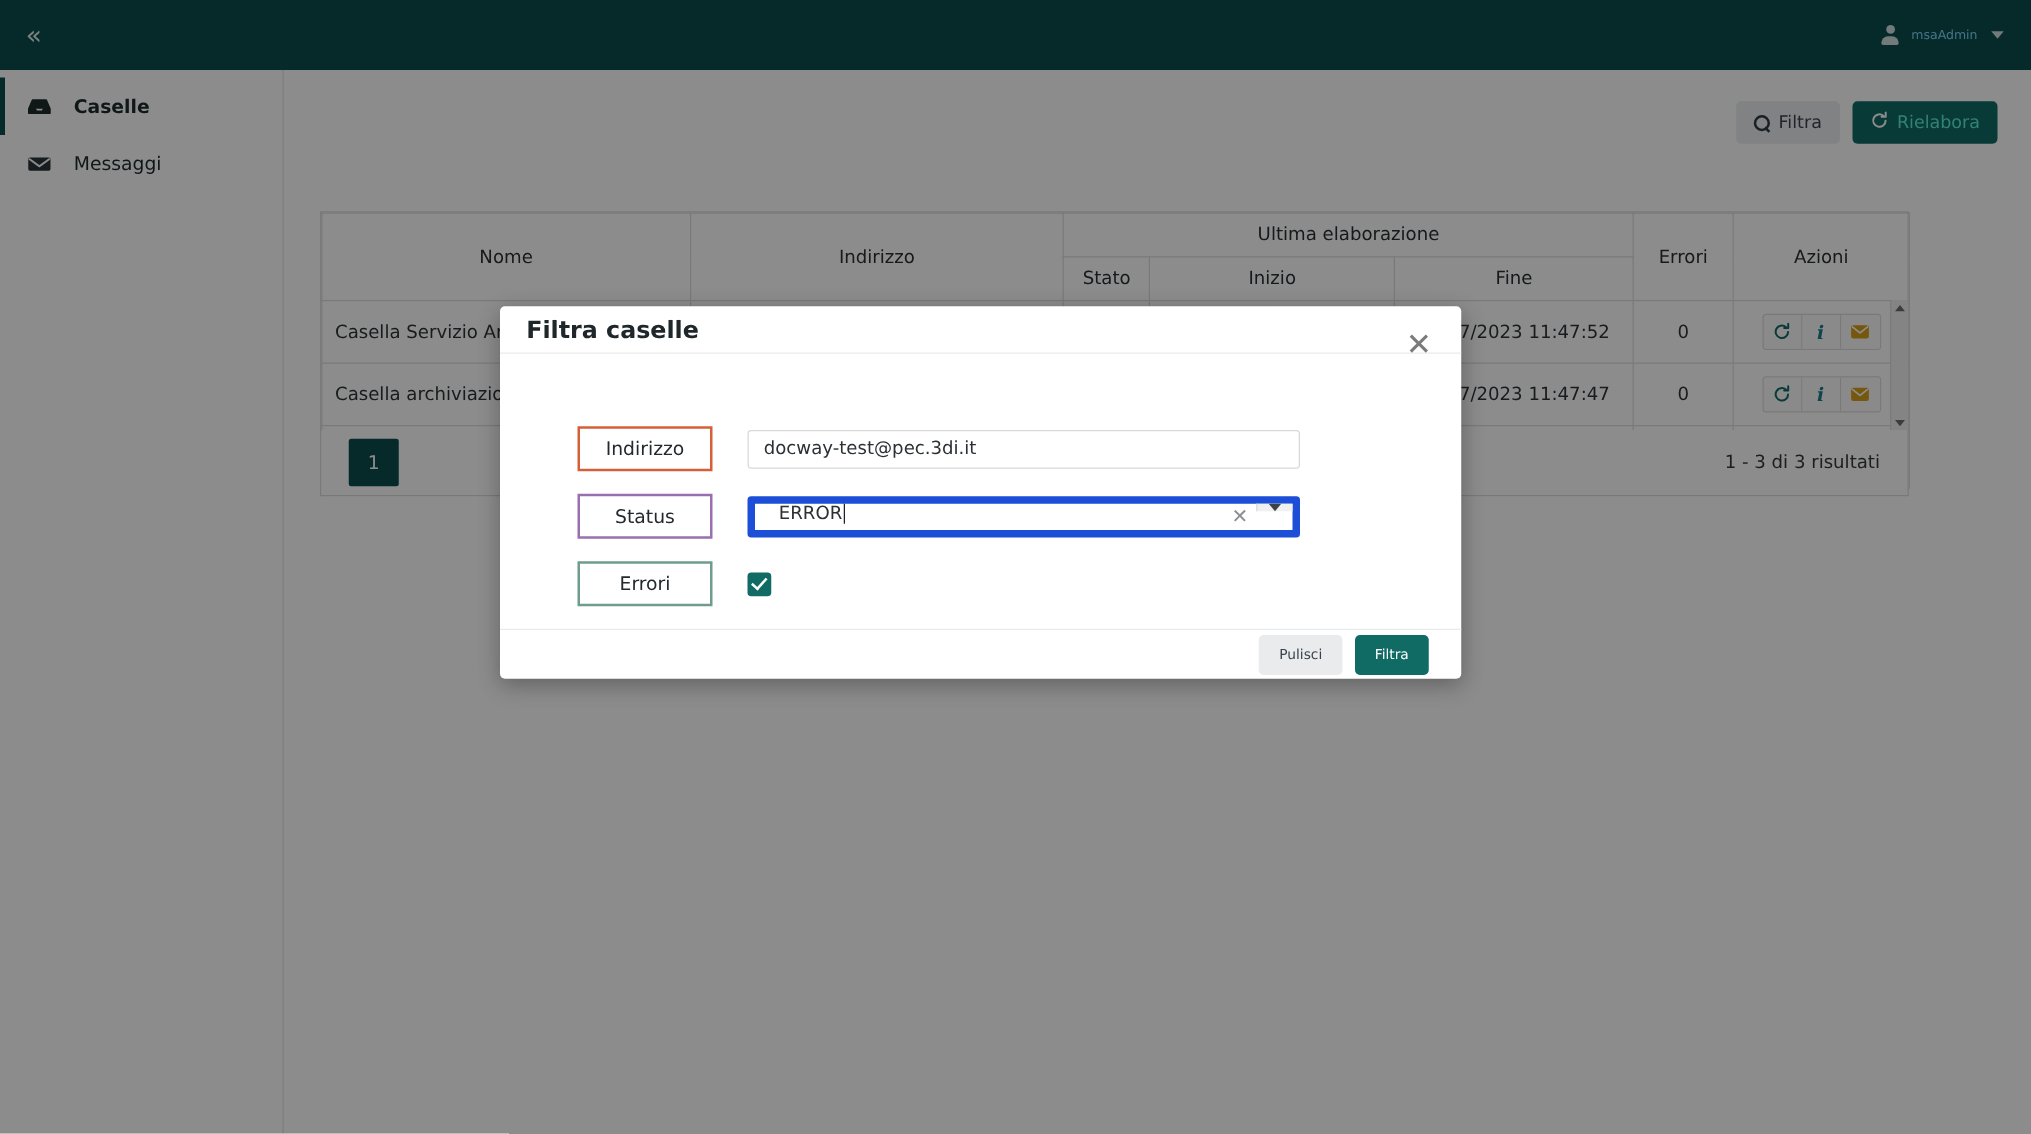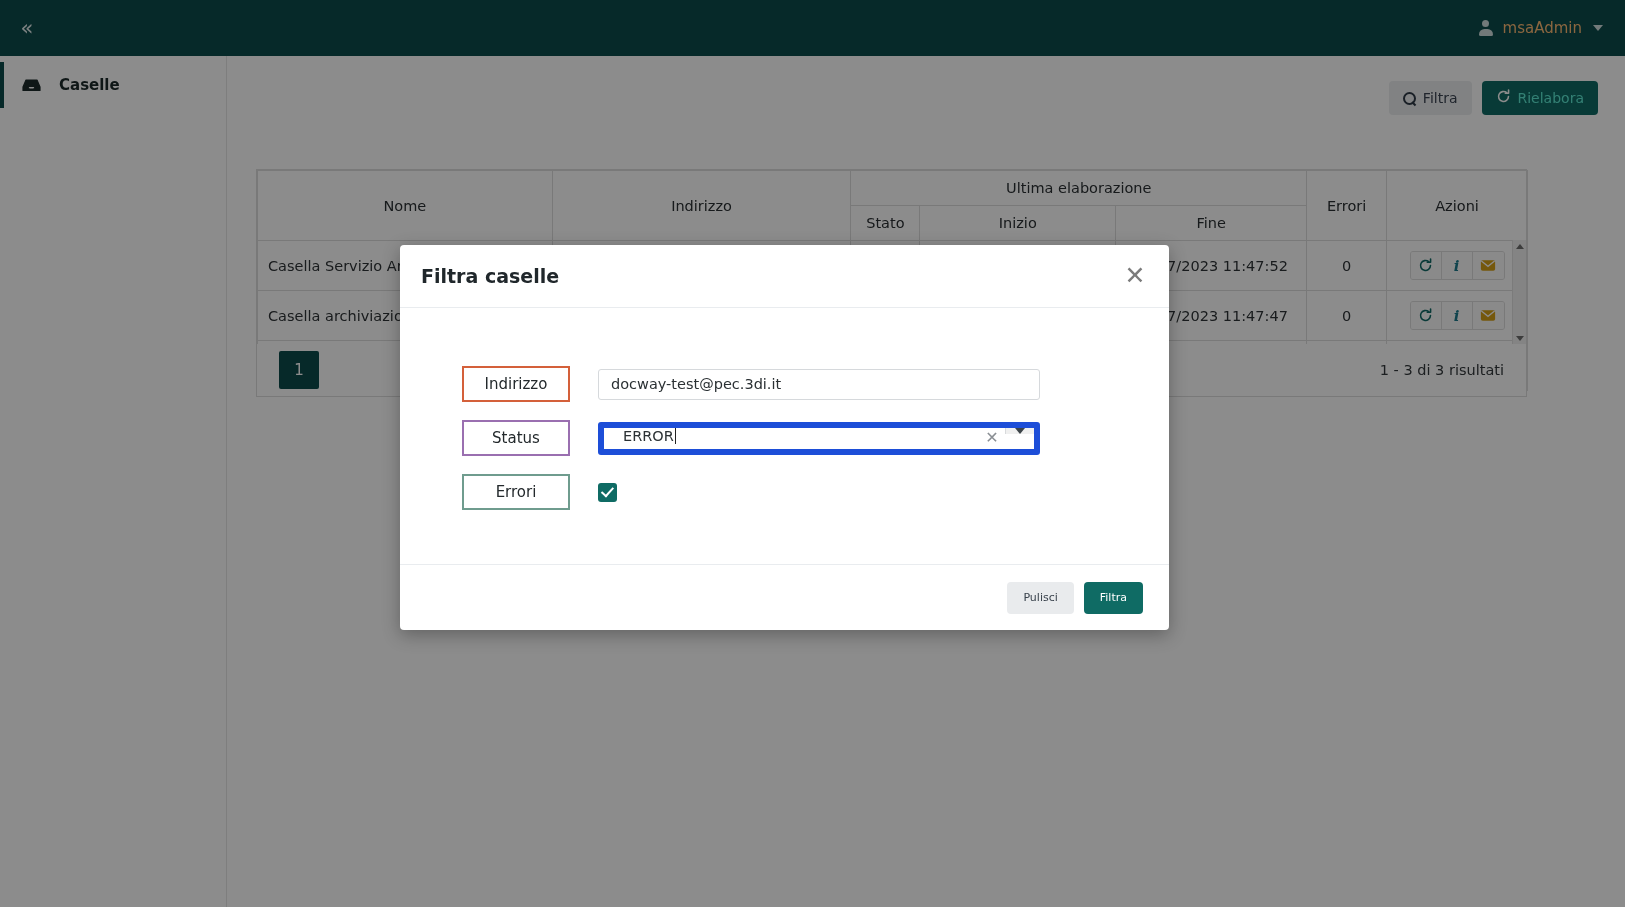--- a/index.html
+++ b/index.html
@@ -37,21 +37,21 @@
   .app-title {
     font-size: 21px; font-weight: bold;
     letter-spacing: .1px;
     color: #ffffff;
     margin-left: 4px;
   }
   .topbar-right {
     margin-left: auto;
     margin-right: 22px;
     display: flex; align-items: center; gap: 9px;
-    font-size: 15px; color: #fdba74;
+    font-size: 10px; color: #7dd3fc;
     cursor: pointer;
   }
   .user-glyph {
     display: inline-block; width: 16px; height: 16px;
     position: relative;
   }
   .user-glyph::before {
     content: ""; position: absolute;
     left: 4.5px; top: 0px; width: 7px; height: 7px;
     border-radius: 50%; background: #cfdede;
@@ -209,21 +209,21 @@
   }
 
   
   #backdrop {
     position: absolute; inset: 0;
     background: rgba(0,0,0,0.45);
     z-index: 20;
   }
   #modal {
     position: absolute; left: 400px; top: 245px;
-    width: 769px; height: 385px;
+    width: 769px; height: 298px;
     background: #ffffff;
     border-radius: 4px;
     box-shadow: 0 5px 18px rgba(0,0,0,.3);
     z-index: 21;
     display: flex; flex-direction: column;
   }
   .modal-head {
     height: 63px;
     display: flex; align-items: center;
     padding: 0 21px;
@@ -340,20 +340,29 @@
   </div>
 
   <div id="sidebar">
     <div class="nav-item active">
       <span class="nav-icon">
         <svg width="21" height="18" viewBox="0 0 21 18">
           <path d="M2 11 L5 4 H16 L19 11 V14.5 H2 Z M2 11 H7 L8.2 13 H12.8 L14 11 H19" fill="#1d2b2b" stroke="#1d2b2b" stroke-width="1.2" stroke-linejoin="round"></path>
         </svg>
       </span>
       <span>Caselle</span>
+    </div>
+    <div class="nav-item">
+      <span class="nav-icon">
+        <svg width="21" height="18" viewBox="0 0 21 18">
+          <path d="M3 4 H18 A1.4 1.4 0 0 1 19.4 5.4 V13.2 A1.4 1.4 0 0 1 18 14.6 H3 A1.4 1.4 0 0 1 1.6 13.2 V5.4 A1.4 1.4 0 0 1 3 4 Z" fill="#2b3538"></path>
+          <path d="M2.2 5 L10.5 11 L18.8 5" fill="none" stroke="#ffffff" stroke-width="1.6"></path>
+        </svg>
+      </span>
+      <span>Messaggi</span>
     </div>
   </div>
 
   <div id="content">
 
     <div class="action-bar">
       <button class="btn btn-light">
         <span class="magnifier"></span>
         <span>Filtra</span>
       </button>

